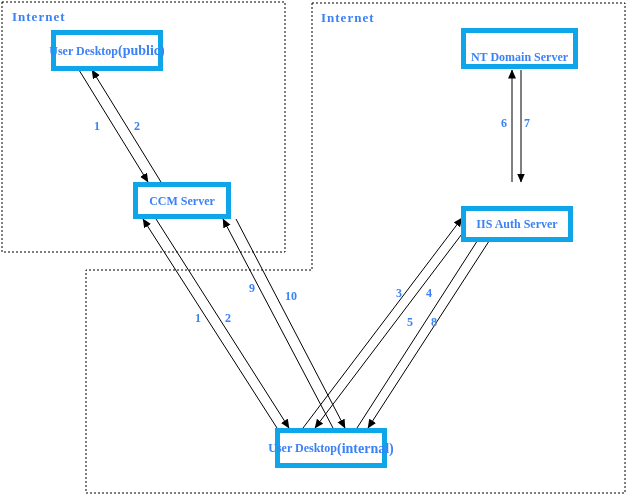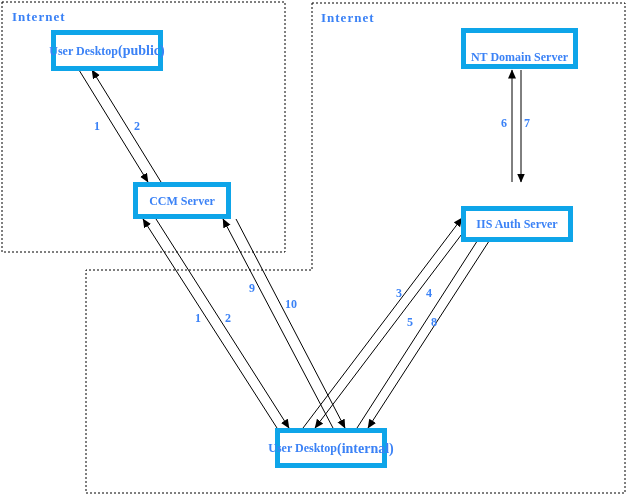--- a/index.html
+++ b/index.html
@@ -92,21 +92,21 @@
     <div class="sublabel">(internal)</div>
   </div>
 
   <div class="edge-label" style="left:87px;top:119px;">1</div>
   <div class="edge-label" style="left:127px;top:119px;">2</div>
 
   <div class="edge-label" style="left:188px;top:311px;">1</div>
   <div class="edge-label" style="left:218px;top:311px;">2</div>
 
   <div class="edge-label" style="left:242px;top:281px;">9</div>
-  <div class="edge-label" style="left:281px;top:297px;">10</div>
+  <div class="edge-label" style="left:281px;top:289px;">10</div>
 
   <div class="edge-label" style="left:389px;top:286px;">3</div>
   <div class="edge-label" style="left:419px;top:286px;">4</div>
 
   <div class="edge-label" style="left:400px;top:315px;">5</div>
   <div class="edge-label" style="left:424px;top:315px;">8</div>
 
   <div class="edge-label" style="left:494px;top:116px;">6</div>
   <div class="edge-label" style="left:517px;top:116px;">7</div>
 

